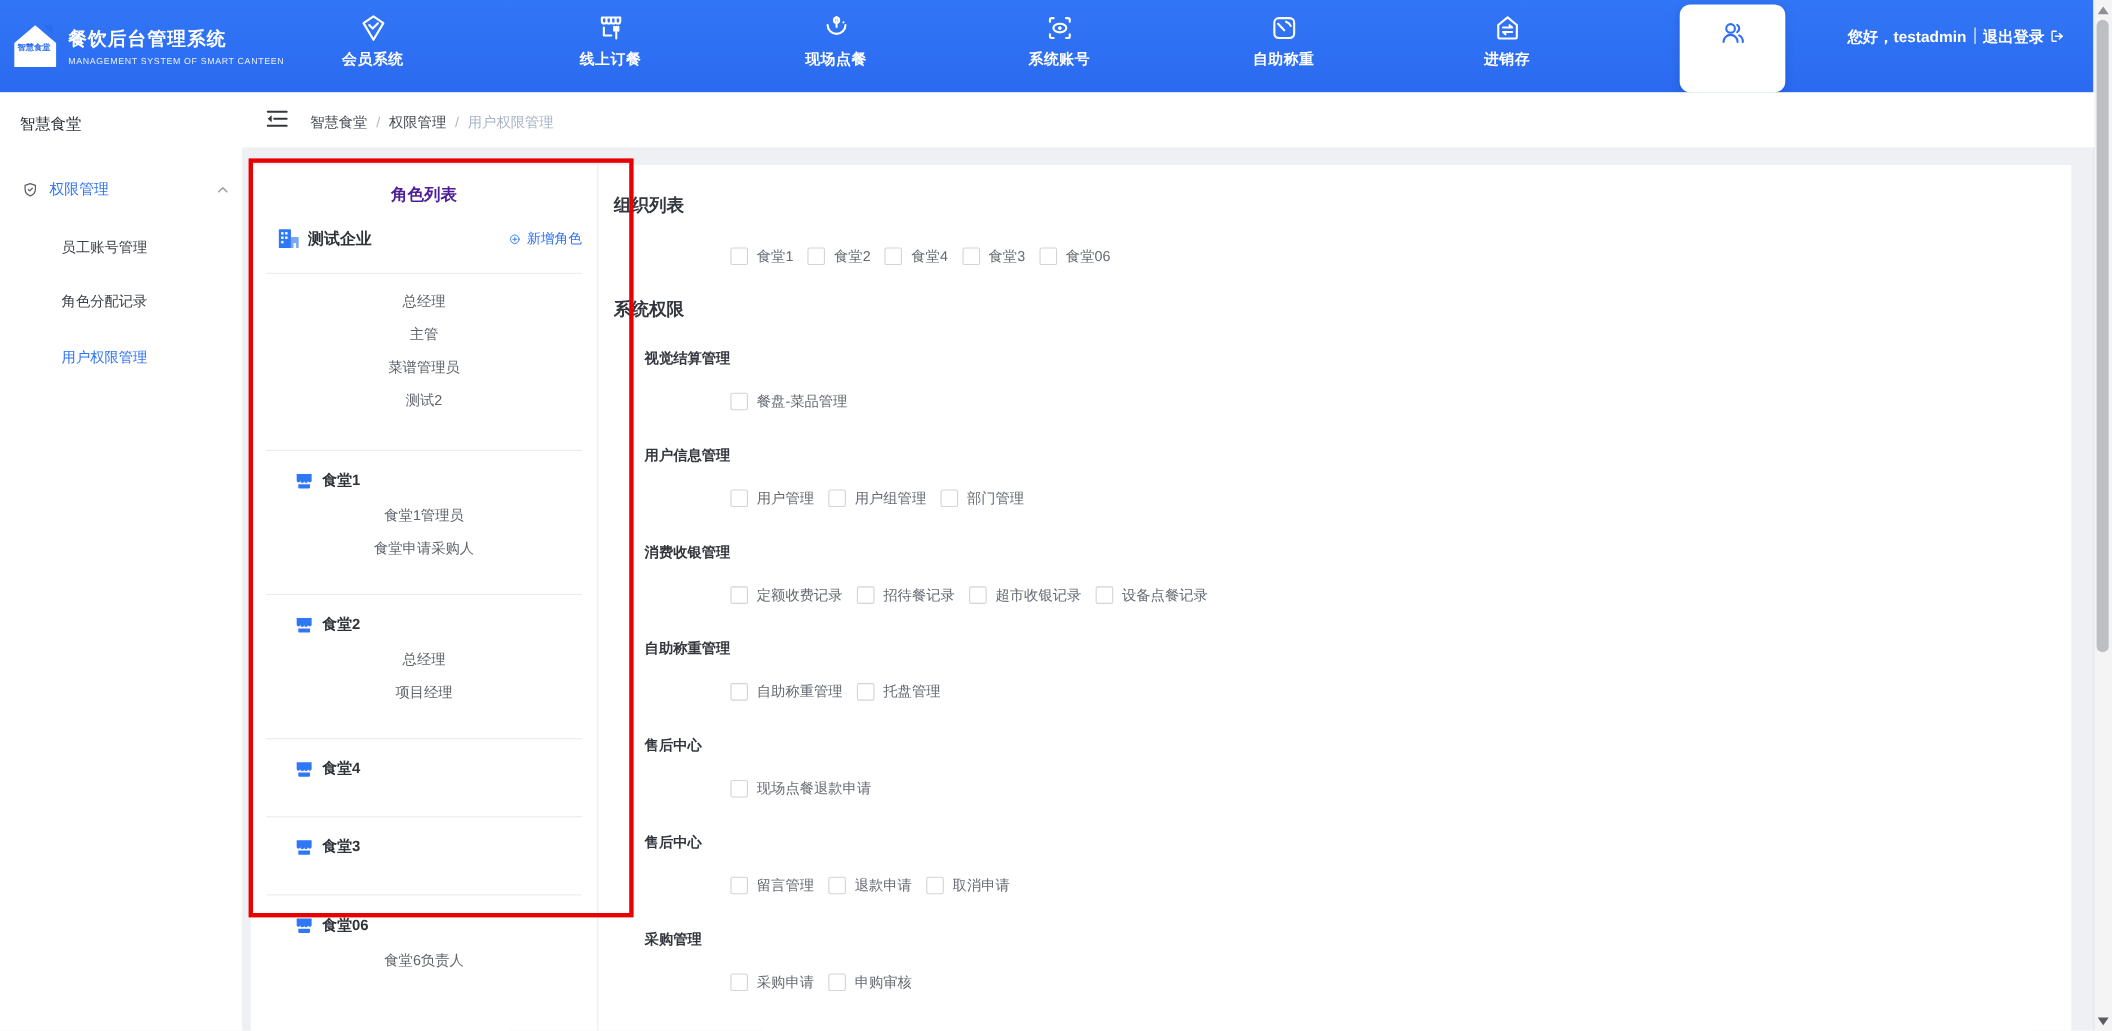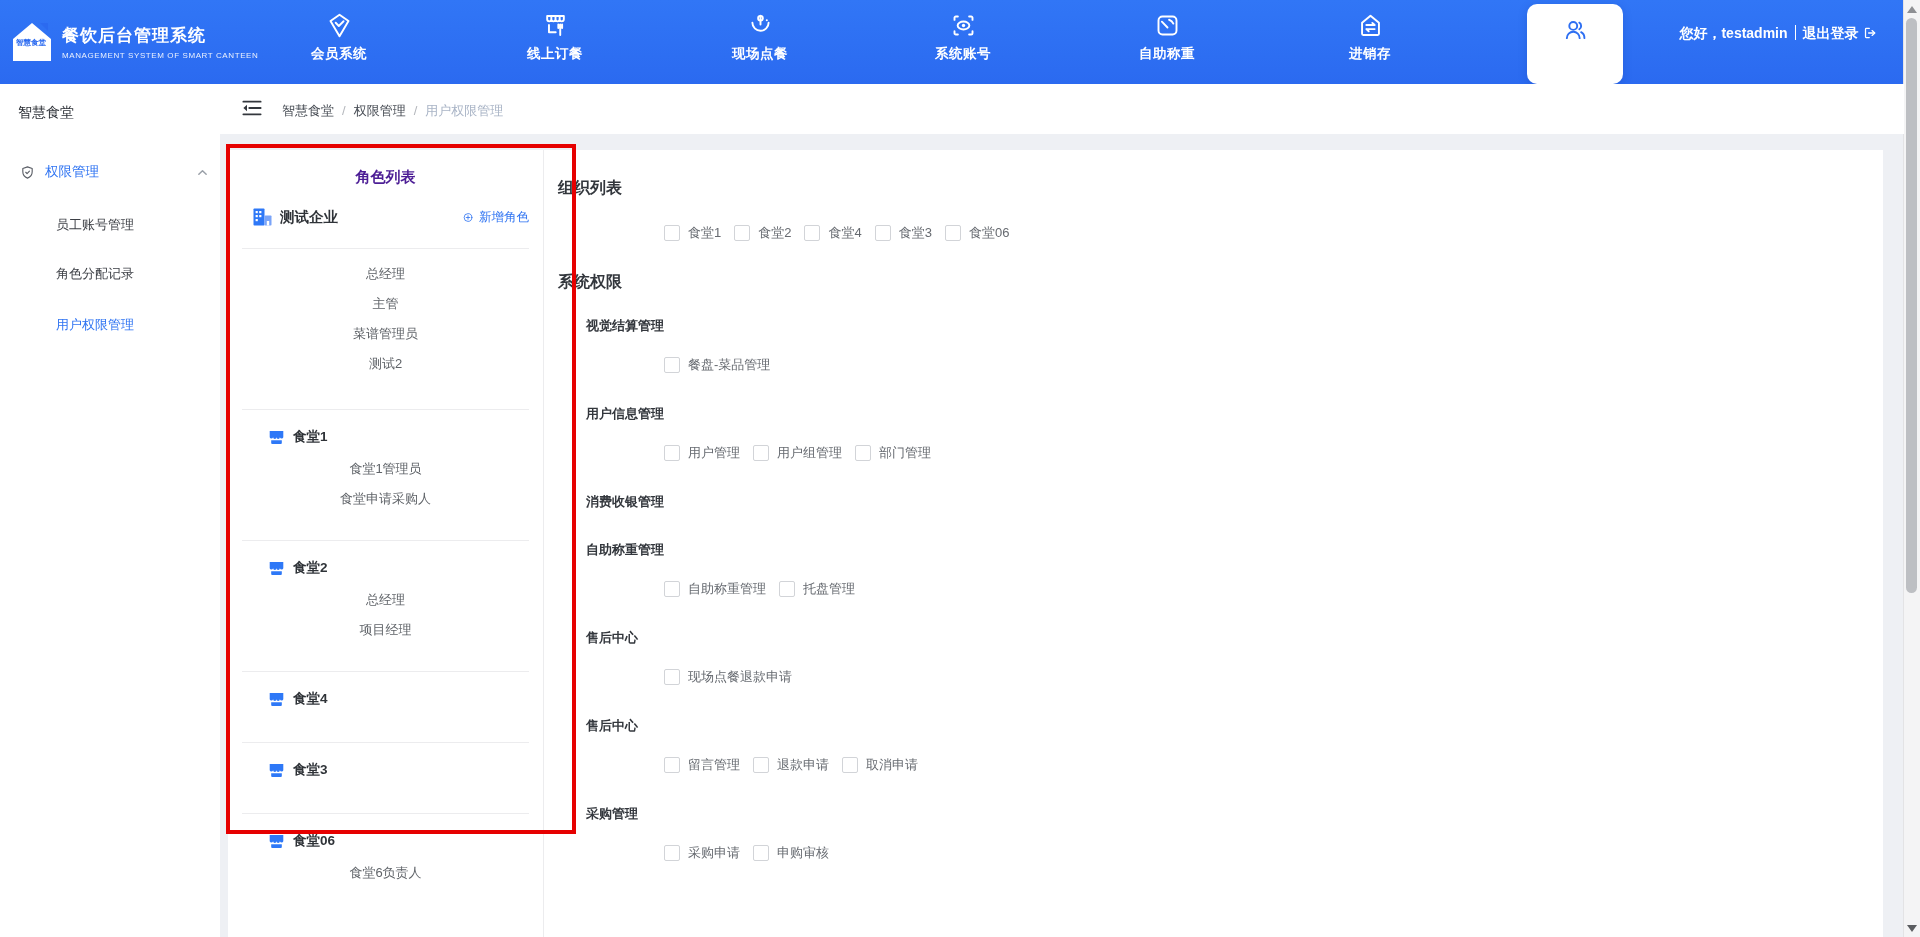--- a/index.html
+++ b/index.html
@@ -363,20 +363,38 @@
               <span class="opt-lb">用户组管理</span>
             </label>
             <label class="opt">
               <span class="cb"></span>
               <span class="opt-lb">部门管理</span>
             </label>
           </div>
         </div>
         <div class="perm-group">
           <div class="pg-label">消费收银管理</div>
+          <div class="opt-row">
+            <label class="opt">
+              <span class="cb"></span>
+              <span class="opt-lb">定额收费记录</span>
+            </label>
+            <label class="opt">
+              <span class="cb"></span>
+              <span class="opt-lb">招待餐记录</span>
+            </label>
+            <label class="opt">
+              <span class="cb"></span>
+              <span class="opt-lb">超市收银记录</span>
+            </label>
+            <label class="opt">
+              <span class="cb"></span>
+              <span class="opt-lb">设备点餐记录</span>
+            </label>
+          </div>
         </div>
         <div class="perm-group">
           <div class="pg-label">自助称重管理</div>
           <div class="opt-row">
             <label class="opt">
               <span class="cb"></span>
               <span class="opt-lb">自助称重管理</span>
             </label>
             <label class="opt">
               <span class="cb"></span>

